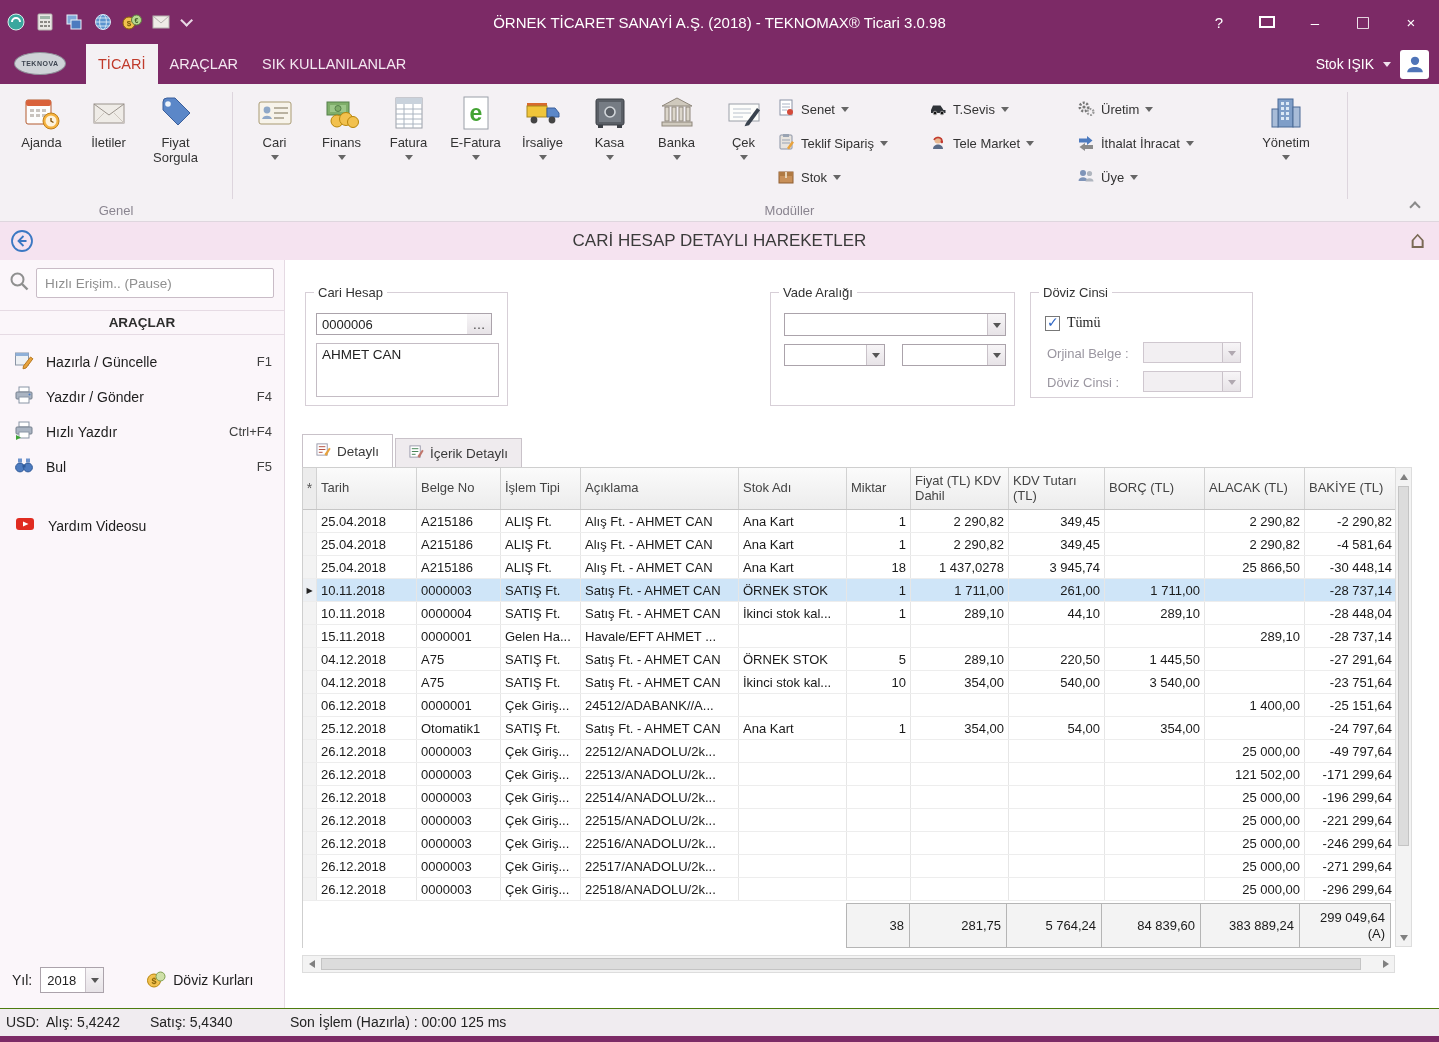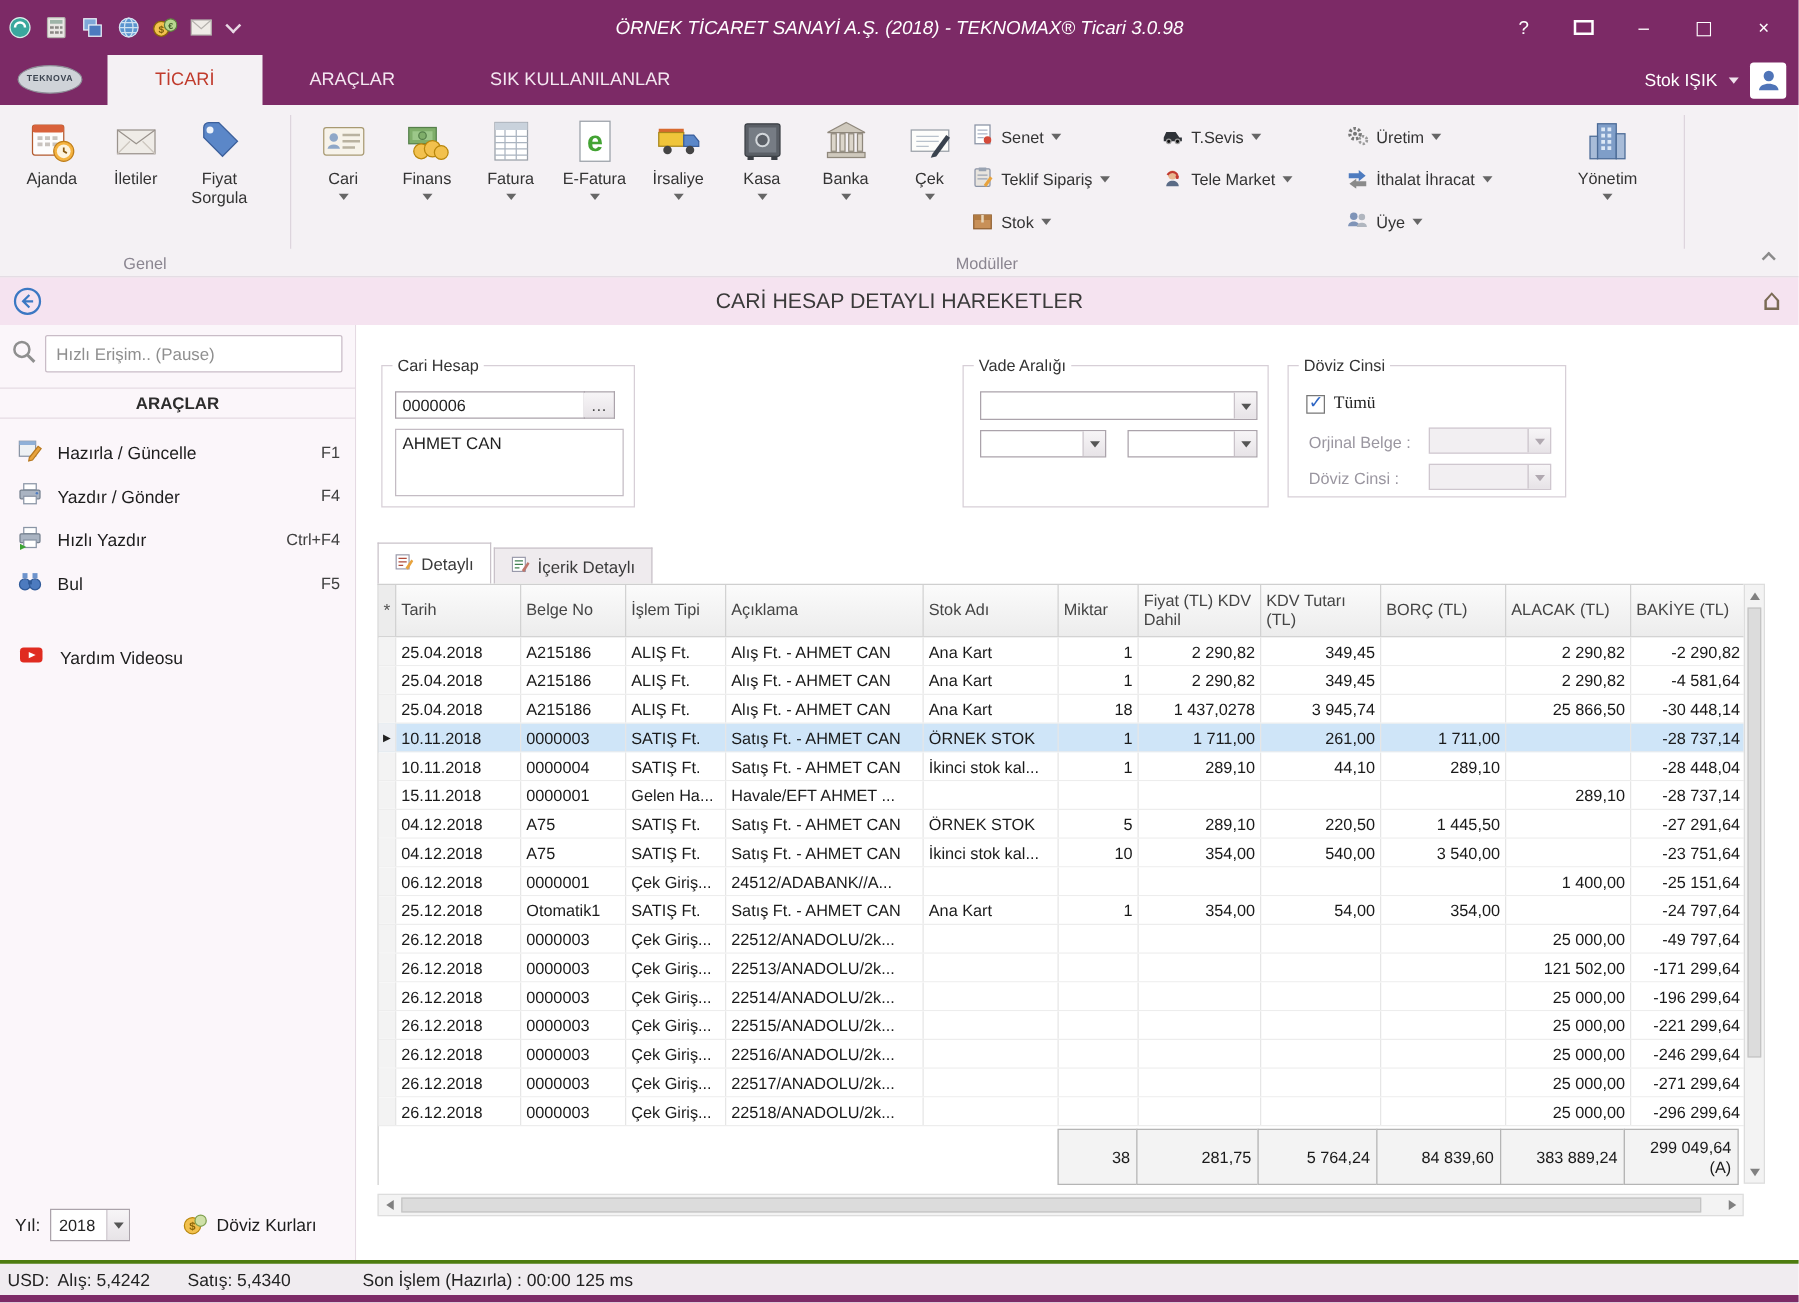--- a/index.html
+++ b/index.html
@@ -12,30 +12,30 @@
   
   .titlebar { position:absolute; left:0; top:0; width:100%; height:44px; background:#7c2a66; }
   .tabrow   { position:absolute; left:0; top:44px; width:100%; height:40px; background:#7c2a66; }
   .stars { position:absolute; left:0; top:0; width:100%; height:84px; overflow:hidden; pointer-events:none; }
   .star { position:absolute; font-family:"DejaVu Sans",sans-serif; line-height:1; }
   .star::before { content:"★"; }
   .tb-inner { position:relative; height:44px; z-index:2; }
   .qat { position:absolute; left:6px; top:0; height:44px; display:flex; align-items:center; gap:9px; }
   .qicon { width:20px; height:20px; display:flex; align-items:center; justify-content:center; }
   .qchev { width:9px; height:9px; border-right:2px solid #e9d8e5; border-bottom:2px solid #e9d8e5; transform:rotate(45deg) translateY(-3px); }
-  .tb-title { position:absolute; left:50%; top:0; transform:translateX(-50%); height:44px; display:flex; align-items:center; color:#fff; font-size:15px; white-space:nowrap;font-style:italic; }
+  .tb-title { position:absolute; left:50%; top:0; transform:translateX(-50%); height:44px; display:flex; align-items:center; color:#fff; font-size:15px; white-space:nowrap; }
   .wctrl { position:absolute; right:4px; top:0; height:44px; display:flex; align-items:center; }
   .wbtn { width:48px; height:44px; display:flex; align-items:center; justify-content:center; color:#fff; font-size:15px; }
   .wboard { width:16px; height:12px; border:2px solid #fff; }
 
   
   .tr-inner { position:relative; height:40px; z-index:2; }
   .logo { position:absolute; left:14px; top:8px; width:52px; height:23px; background:#cfd3d8; border:1px solid #8e8f98; border-radius:50%; display:flex; align-items:center; justify-content:center; font-size:7px; font-weight:bold; color:#3c4450; letter-spacing:.5px; }
   .tabs { position:absolute; left:86px; top:0; height:40px; display:flex; }
-  .tab { height:40px; display:flex; align-items:center; padding:0 38px; color:#f4e7f1; font-size:14.5px; }
+  .tab { height:40px; display:flex; align-items:center; padding:0 12px; color:#f4e7f1; font-size:14.5px; }
   .tab.active { background:#f4f1f4; color:#c03a2b; }
   .userarea { position:absolute; right:10px; top:0; height:40px; display:flex; align-items:center; gap:9px; }
   .username { color:#fff; font-size:14px; }
   .udrop { width:0; height:0; border:4px solid transparent; border-top:5px solid #f0e2ed; margin-top:4px; }
   .avatar { width:29px; height:29px; background:#fff; border-radius:3px; display:flex; align-items:center; justify-content:center; }
 
   
   .ribbon { position:absolute; left:0; top:84px; width:100%; height:138px; background:#f4f1f4; border-bottom:1px solid #ded6de; }
   .rgroup { position:absolute; top:0; height:100%; }
   .rg-genel { left:0; width:232px; }
@@ -129,21 +129,21 @@
   .vthumb { position:absolute; left:2px; right:2px; top:18px; height:360px; background:#dcdcdc; border:1px solid #c4c4c4; }
   .hscroll { position:absolute; left:17px; top:695px; width:1093px; height:18px; background:#f3f3f3; border:1px solid #ddd; }
   .hthumb { position:absolute; top:2px; bottom:2px; left:18px; width:1040px; background:#dcdcdc; border:1px solid #c4c4c4; }
   .sarrow { position:absolute; width:16px; height:16px; display:flex; align-items:center; justify-content:center; }
   .tri-up { width:0;height:0;border:4px solid transparent;border-bottom:6px solid #808080; margin-bottom:3px;}
   .tri-down { width:0;height:0;border:4px solid transparent;border-top:6px solid #808080; margin-top:3px;}
   .tri-left { width:0;height:0;border:4px solid transparent;border-right:6px solid #808080; margin-right:3px;}
   .tri-right { width:0;height:0;border:4px solid transparent;border-left:6px solid #808080; margin-left:3px;}
 
   
-  .statusbar { position:absolute; left:0; top:1008px; width:100%; height:28px; background:#f0ecf0; border-top:3px solid #4d7c0f; font-size:14px; color:#222; }
+  .statusbar { position:absolute; left:0; top:1008px; width:100%; height:28px; background:#f0ecf0; border-top:1px solid #4d7c0f; font-size:14px; color:#222; }
   .statusbar span { position:absolute; top:5px; white-space:nowrap; }
   .bottomstrip { position:absolute; left:0; top:1036px; width:100%; height:6px; background:#7c2a66; }
 </style>
 </head>
 <body>
 
 <div class="app">
 
   <div class="stars">
       <span class="star" style="left: 1038px; top: 24px; font-size: 20px; color: rgb(99, 32, 78);"></span>

